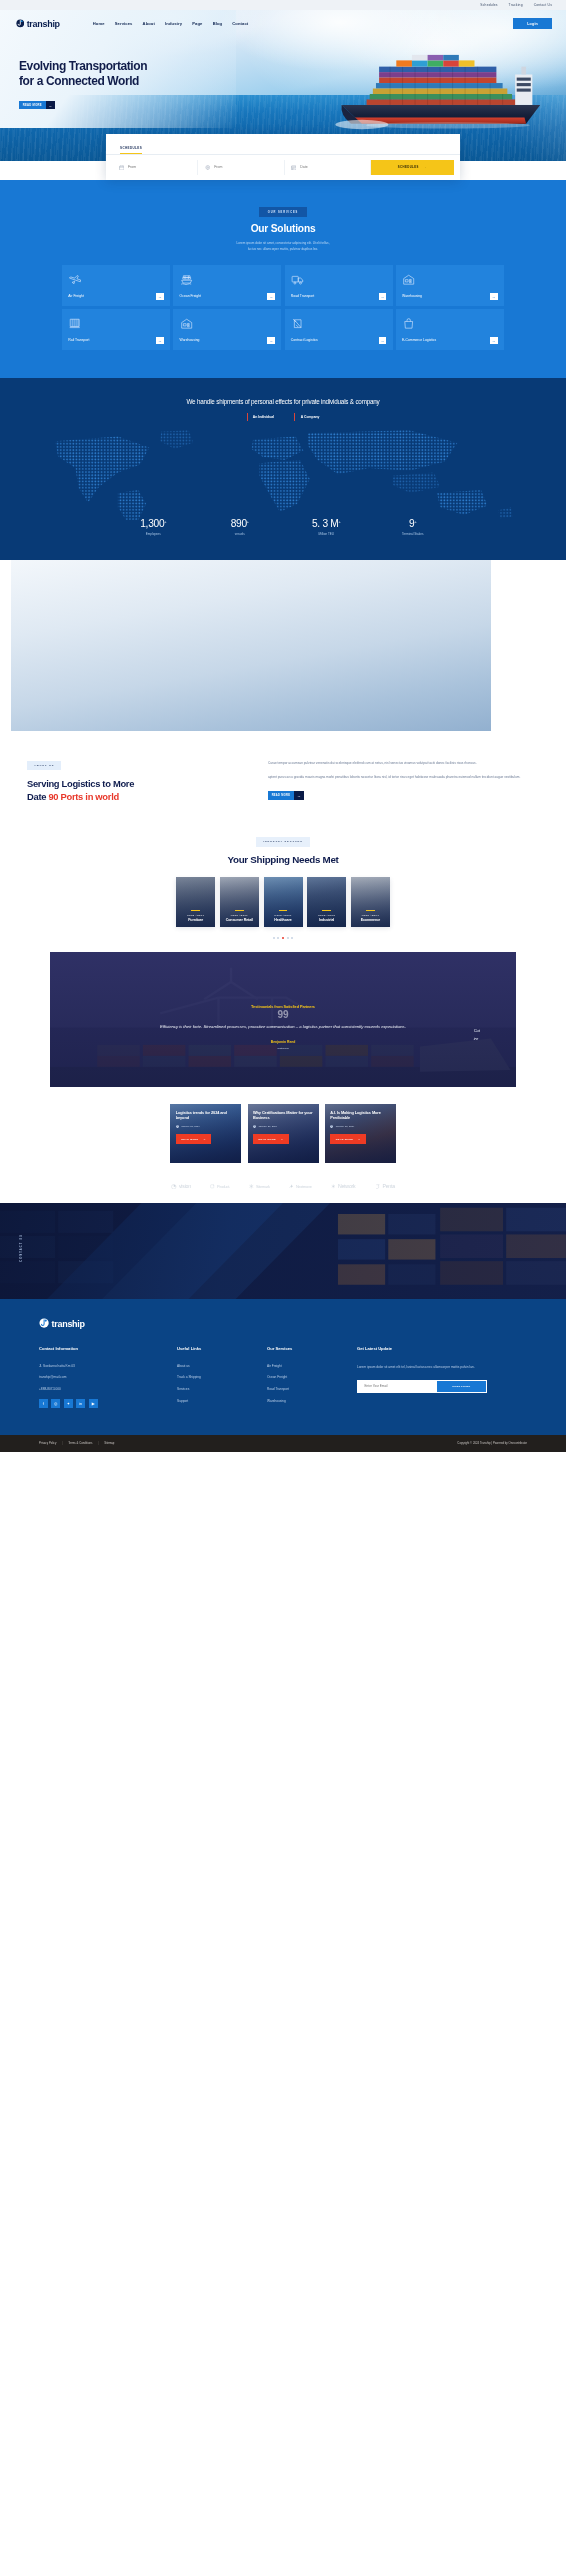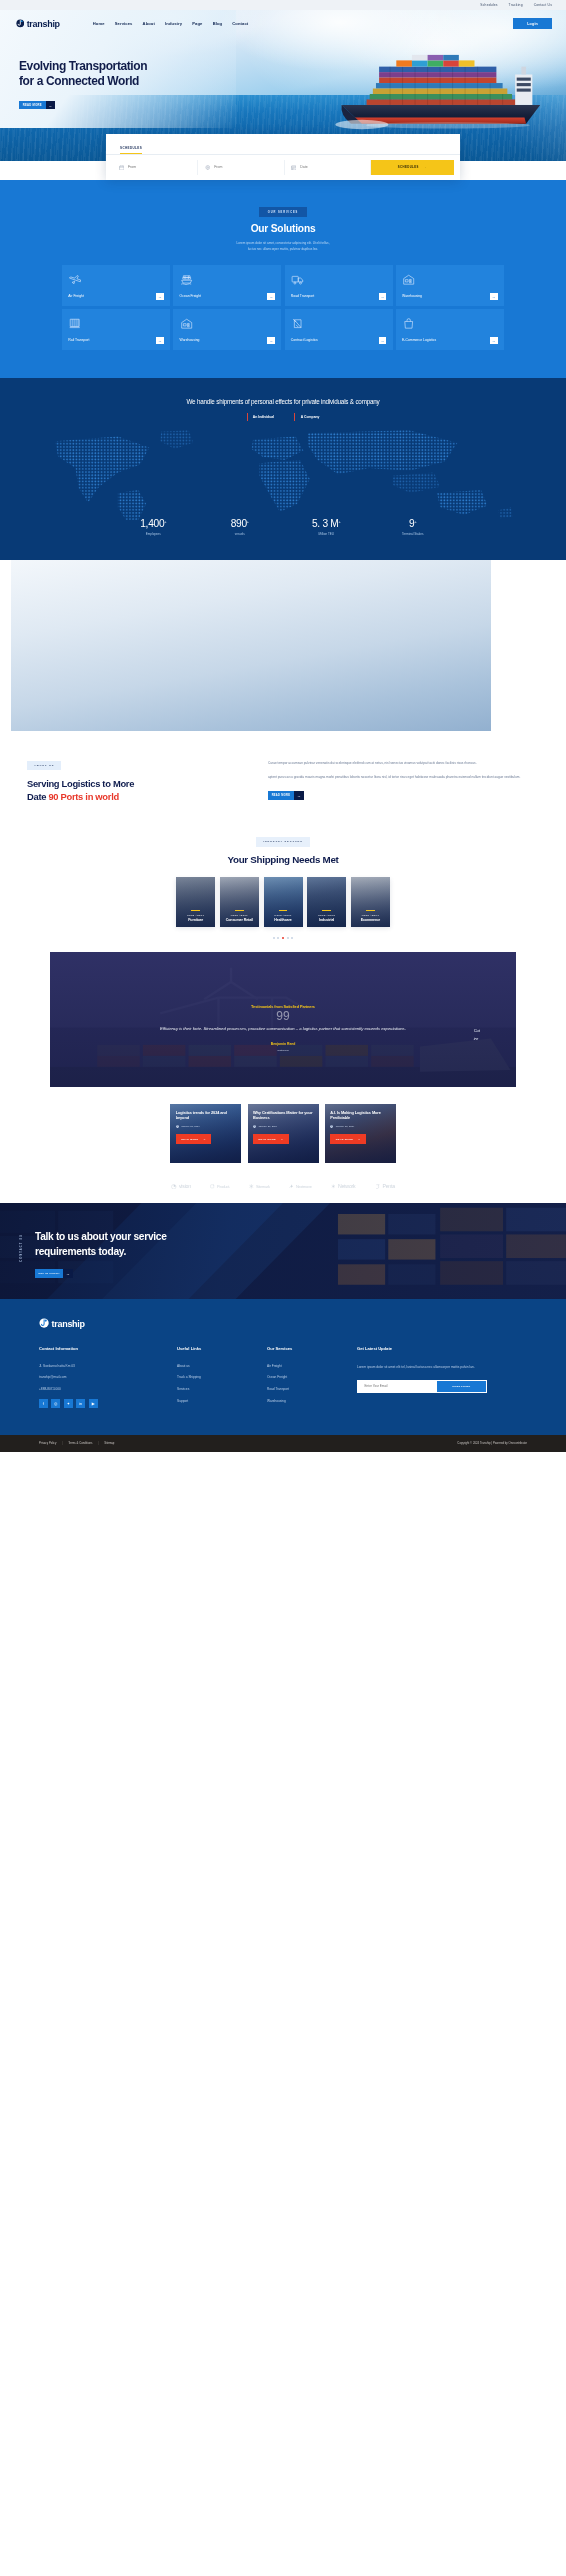--- a/index.html
+++ b/index.html
@@ -193,21 +193,21 @@
   
   .testi-wrap { padding:12.6px 0 0; display:flex; justify-content:center; }
   .testi {
     width:466px; height:135px; position:relative; overflow:hidden;
     background:linear-gradient(180deg,#3c3f7a 0%,#34386f 30%,#2b3163 55%,#232a55 78%,#1d2448 100%);
   }
   .testi .port { position:absolute; inset:0; }
   .testi .tov { position:absolute; inset:0; background:linear-gradient(180deg,rgba(40,40,90,.62),rgba(26,30,70,.76)); }
   .testi-in { position:relative; z-index:4; text-align:center; padding-top:52px; }
   .testi-kicker { font-size:3.9px; font-weight:700; color:#f5c518; letter-spacing:-0.1px; }
-  .testi-q { font-size:12px; color:rgba(255,255,255,.5); font-weight:400; margin-top:1.6px; line-height:1; }
+  .testi-q { font-size:10px; color:rgba(255,255,255,.5); font-weight:700; margin-top:1.6px; line-height:1; }
   .testi-txt { font-size:4.2px; font-style:italic; color:#f2f5fa; line-height:2.1; width:259px; margin:3.1px auto 0; }
   .testi-name { font-size:3.4px; font-weight:700; color:#f5c518; margin-top:7.9px; }
   .testi-role { font-size:2.4px; color:#cfd6e6; margin-top:2.4px; }
   .testi-side { position:absolute; right:36px; top:75px; z-index:5; color:#e6ebf5; font-size:4.1px; font-style:italic; line-height:2.1; text-align:left;}
 
   
   .blog { display:flex; gap:6.3px; justify-content:center; padding:17.3px 0 0; }
   .blog-card { width:71px; height:59px; position:relative; overflow:hidden; cursor:pointer; }
   .blog-card .ph { position:absolute; inset:0; }
   .blog-card .ov { position:absolute; inset:0; background:linear-gradient(180deg,rgba(16,30,72,.35),rgba(14,26,64,.78)); }
@@ -580,21 +580,21 @@
         <path d="M500 62 L552 58 L560 76 L522 84 L500 74 Z" fill="url(#dotp2)"></path>
 
         <path d="M556 84 L612 80 L620 100 L590 112 L560 102 Z" fill="url(#dotp)"></path>
 
         <path d="M634 106 L650 102 L652 114 L636 116 Z" fill="url(#dotp2)"></path>
       </svg>
     </div>
 
     <div class="stat-row">
       <div>
-        <div class="stat-num"><span>1,400</span><sup>+</sup></div>
+        <div class="stat-num"><span>1,300</span><sup>+</sup></div>
         <div class="stat-lbl">Employees</div>
       </div>
       <div>
         <div class="stat-num"><span>890</span><sup>+</sup></div>
         <div class="stat-lbl">vessels</div>
       </div>
       <div>
         <div class="stat-num"><span>5. 3 M</span><sup>+</sup></div>
         <div class="stat-lbl">Million TEU</div>
       </div>
@@ -873,30 +873,20 @@
         <rect x="430" y="78" width="60" height="26" fill="#b8752c"></rect>
         <rect x="494" y="14" width="60" height="26" fill="#2a3b66"></rect>
         <rect x="494" y="46" width="60" height="26" fill="#c78a34"></rect>
         <rect x="494" y="78" width="60" height="26" fill="#233259"></rect>
       </g>
       <path d="M180 0 L360 0 L240 122 L60 122 Z" fill="#1b5fb8" opacity=".55"></path>
       <path d="M250 0 L420 0 L300 122 L130 122 Z" fill="#2e7ad2" opacity=".35"></path>
     </svg>
     <div class="ov"></div>
     <div class="cta-vert">CONTACT US</div>
-    <div class="cta-in">
-      <h2>
-        <span>Talk to us about your service</span><br>
-        <span>requirements today.</span>
-      </h2>
-      <div class="cta-btn">
-        <span class="lbl">GET IN TOUCH</span>
-        <span class="arw">→</span>
-      </div>
-    </div>
   </section>
 
   <footer class="footer">
     <div class="f-in">
       <div class="f-brand">
         <svg width="10.2" height="10.2" viewBox="0 0 22 22">
           <circle cx="11" cy="11" r="10" fill="#ffffff"></circle>
           <path d="M11 4 L11 13 Q11 16 8 16 Q5.5 16 5.5 13.5" stroke="#1878d4" stroke-width="2.2" fill="none" stroke-linecap="round"></path>
           <circle cx="14.5" cy="5.5" r="2.4" fill="#1878d4"></circle>
         </svg>

